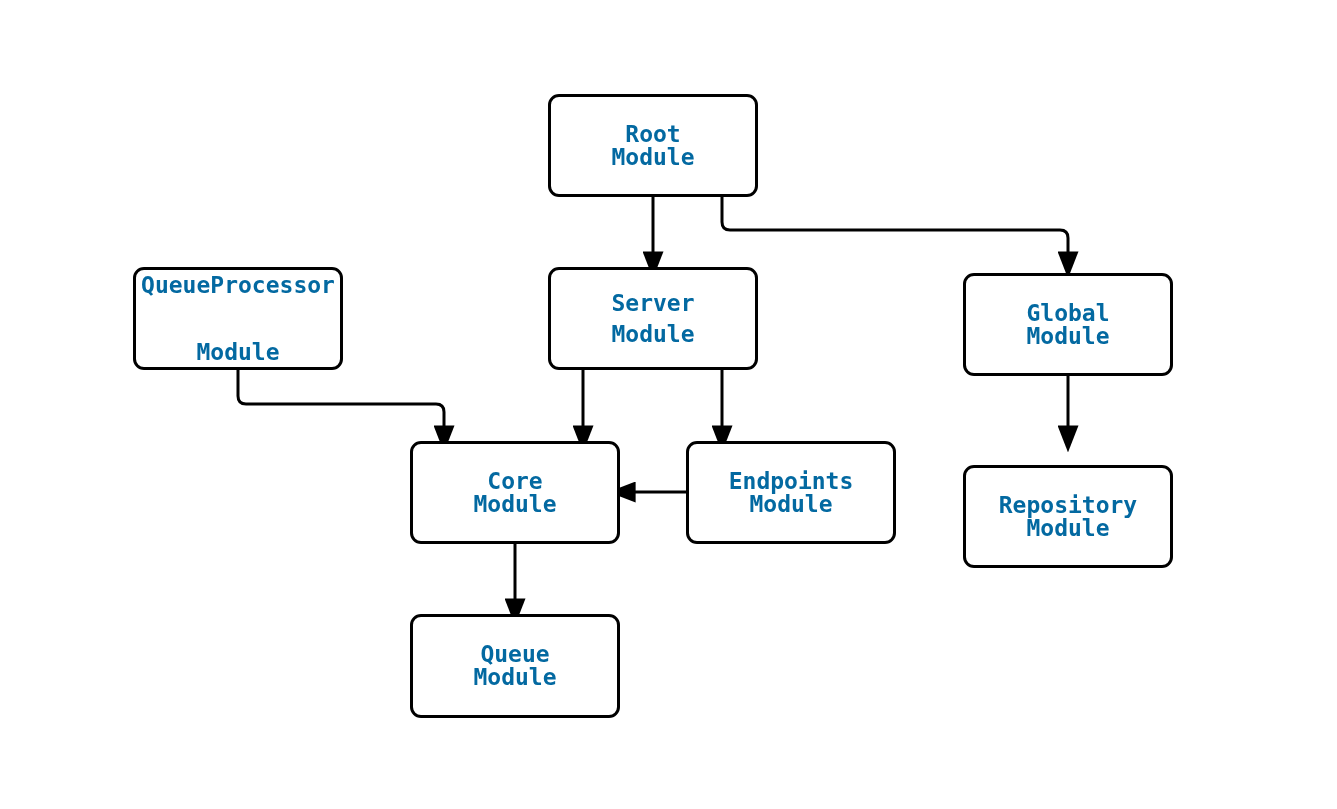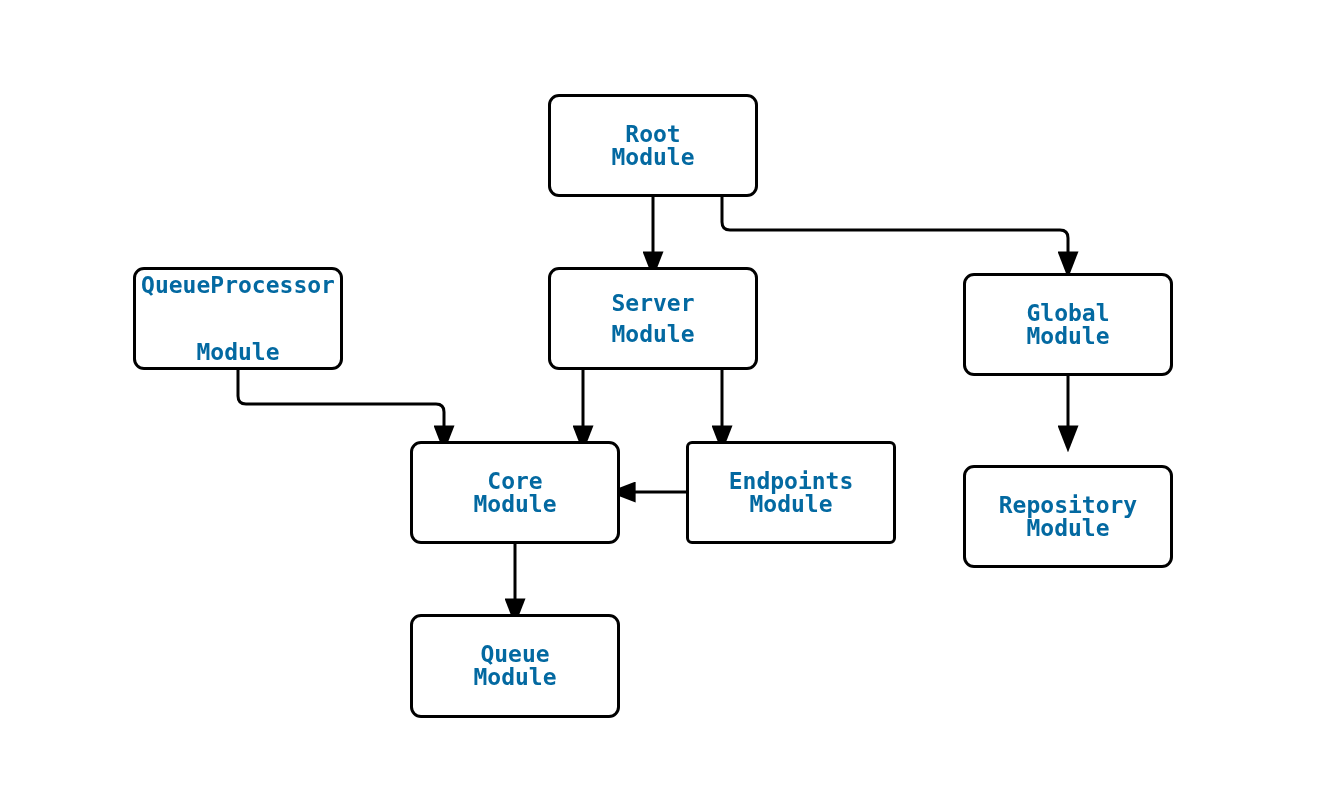--- a/index.html
+++ b/index.html
@@ -92,21 +92,21 @@
   <div class="node" style="left: 963px; top: 267px; width: 210px; height: 103px; border-width: 3px; border-color: rgb(0, 0, 0); border-radius: 11px; margin-top: 6px;">
     <span class="node-label">Global</span>
     <span class="node-label">Module</span>
   </div>
 
   <div class="node" style="left: 410px; top: 441px; width: 210px; height: 103px; border-width: 3px; border-color: rgb(0, 0, 0); border-radius: 11px;">
     <span class="node-label">Core</span>
     <span class="node-label">Module</span>
   </div>
 
-  <div class="node" style="left: 686px; top: 441px; width: 210px; height: 103px; border-width: 3px; border-color: rgb(0, 0, 0); border-radius: 6px;">
+  <div class="node" style="left: 686px; top: 441px; width: 210px; height: 103px; border-width: 3px; border-color: rgb(0, 0, 0); border-radius: 11px;">
     <span class="node-label">Endpoints</span>
     <span class="node-label">Module</span>
   </div>
 
   <div class="node" style="left: 963px; top: 441px; width: 210px; height: 103px; border-width: 3px; border-color: rgb(0, 0, 0); border-radius: 11px; margin-top: 24px;">
     <span class="node-label">Repository</span>
     <span class="node-label">Module</span>
   </div>
 
   <div class="node" style="left: 410px; top: 614px; width: 210px; height: 104px; border-width: 3px; border-color: rgb(0, 0, 0); border-radius: 11px;">

